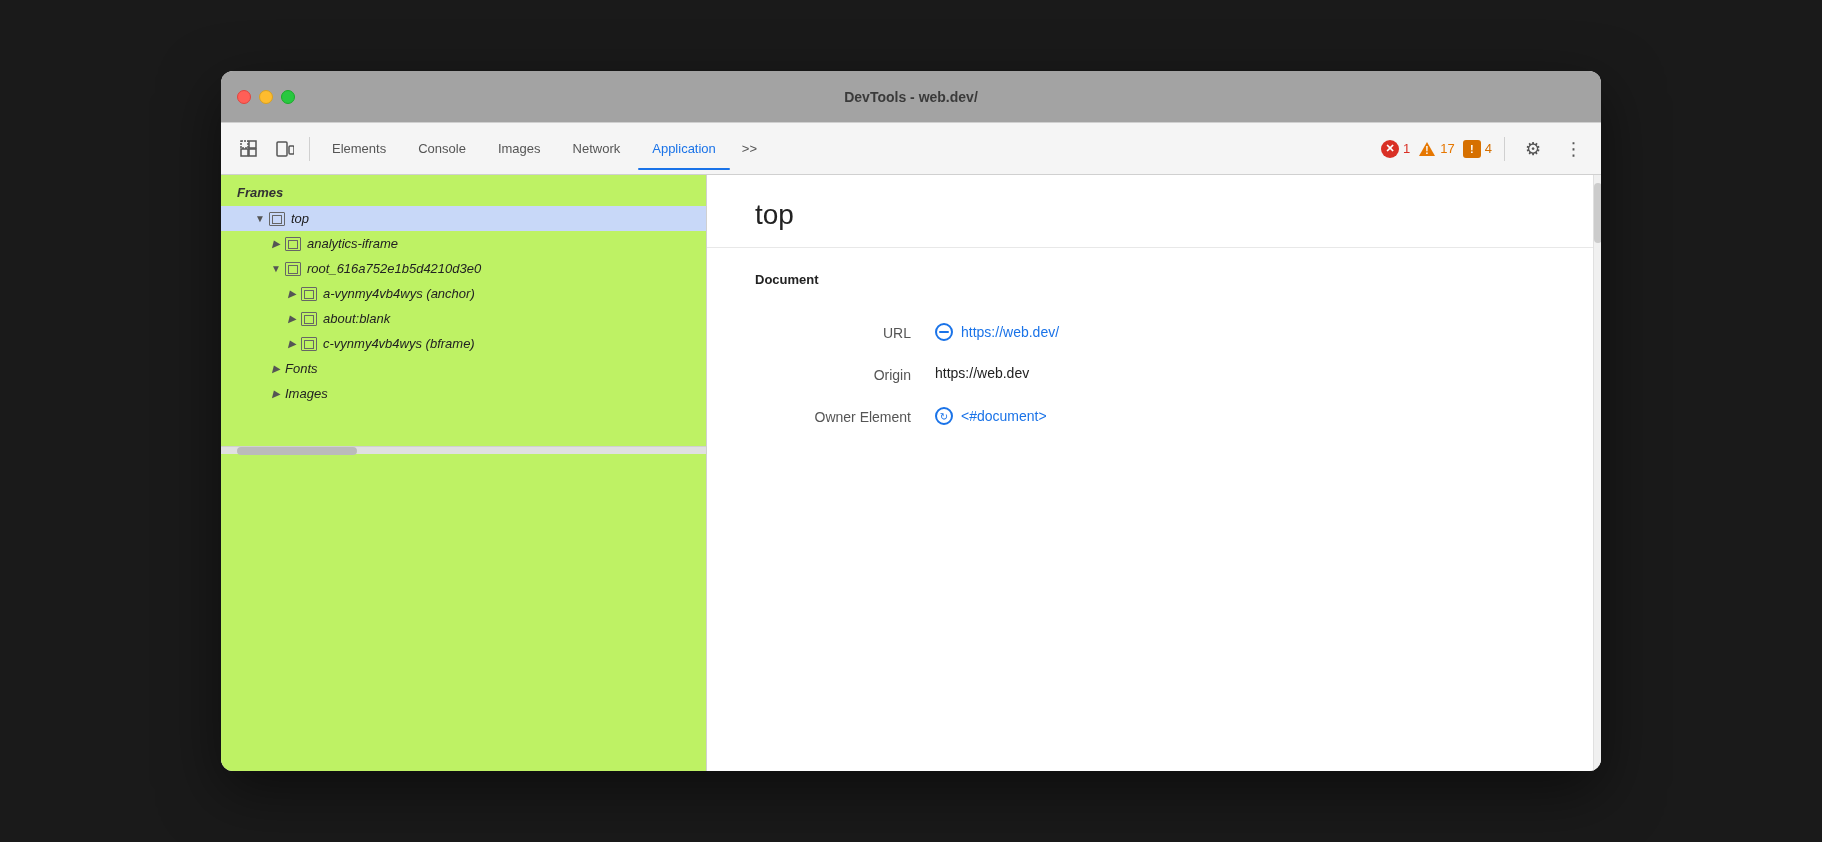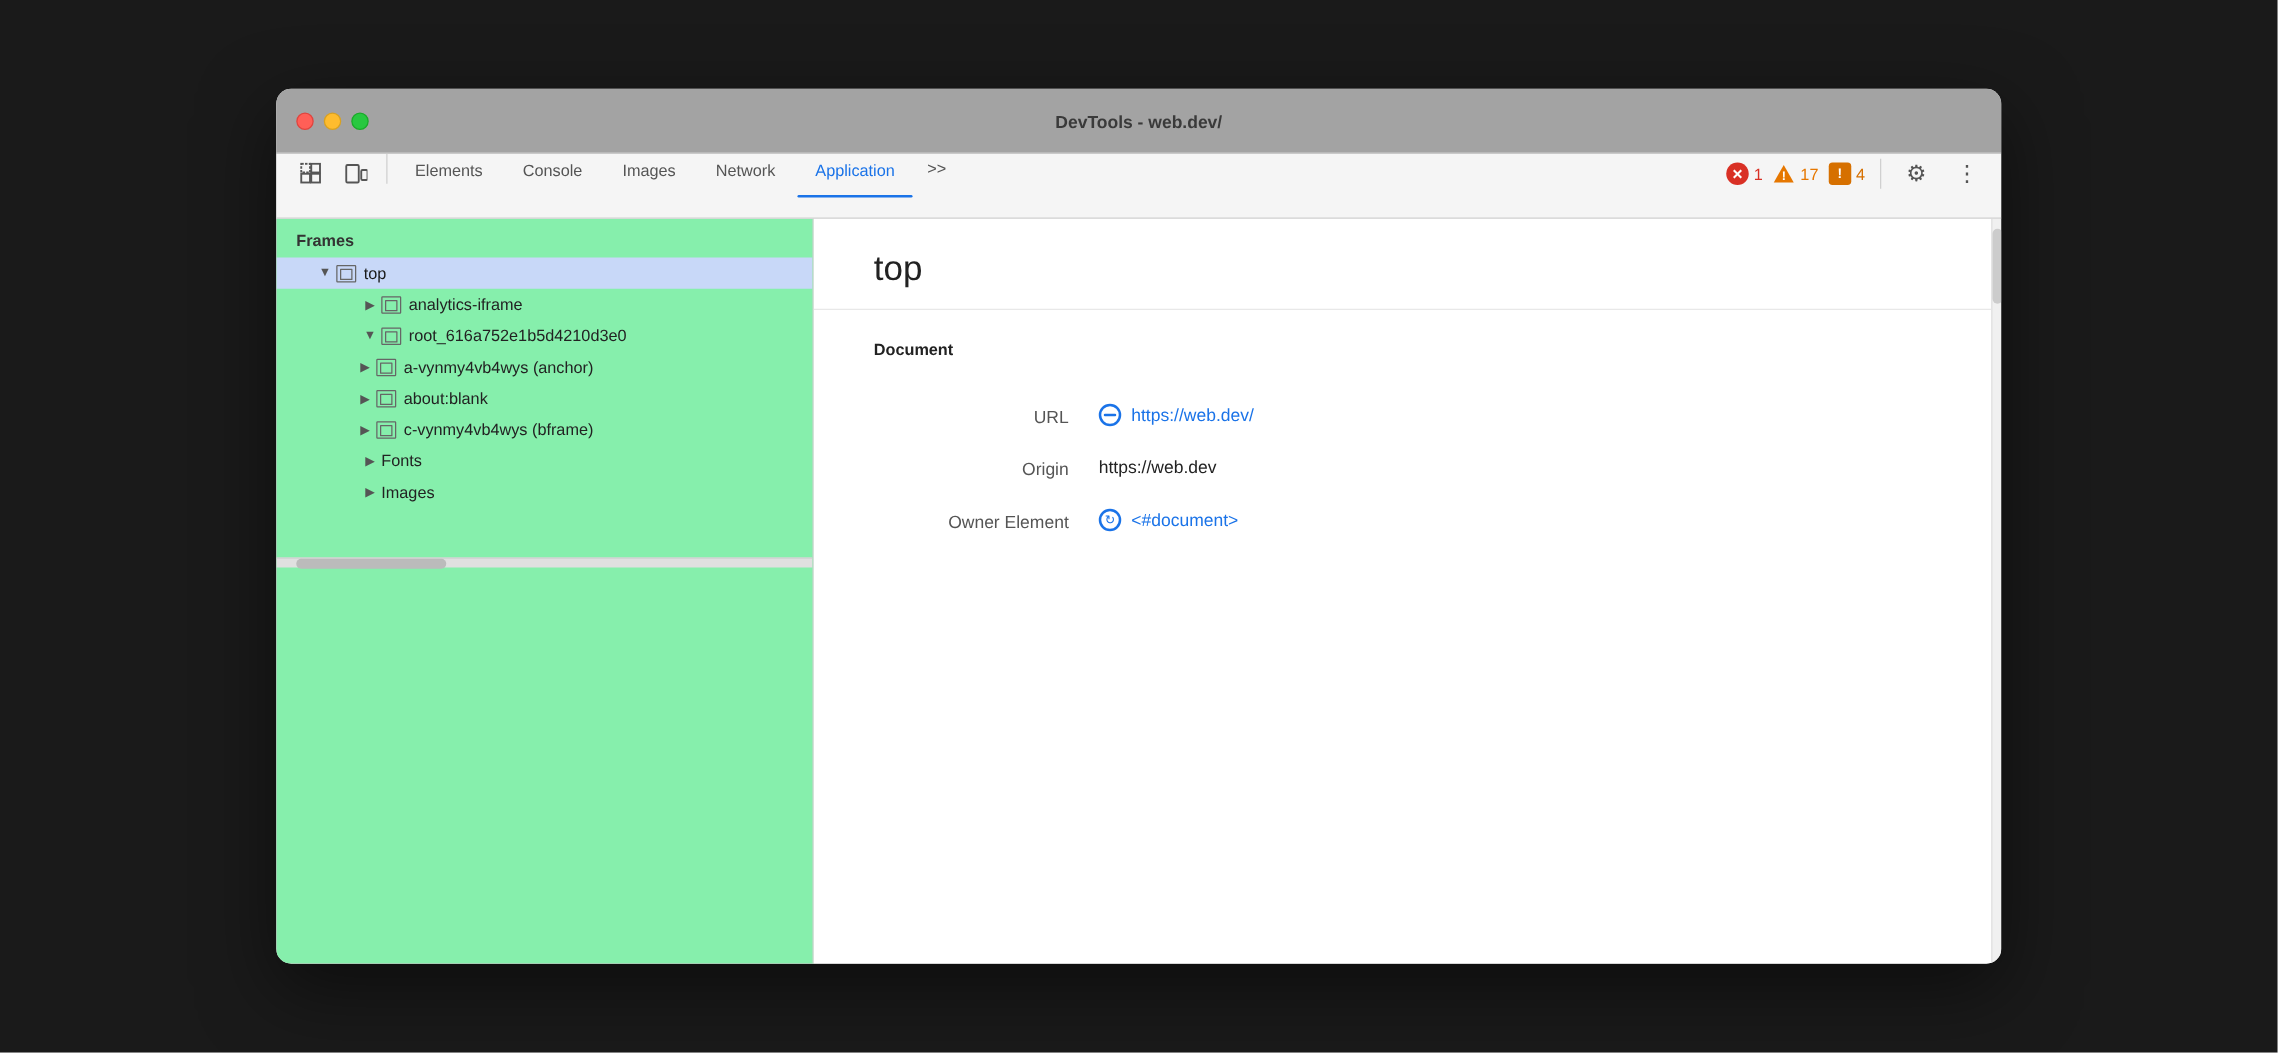--- a/index.html
+++ b/index.html
@@ -57,21 +57,21 @@
       transform: translateX(-50%);
       font-size: 14px;
       font-weight: 600;
       color: #3a3a3a;
     }
 
     .toolbar {
       background: #f5f5f5;
       height: 52px;
       display: flex;
-      align-items: flex-start;
+      align-items: center;
       padding: 0 12px;
       border-bottom: 1px solid #d0d0d0;
       gap: 4px;
     }
 
     .toolbar-icon {
       width: 32px;
       height: 32px;
       display: flex;
       align-items: center;
@@ -182,25 +182,26 @@
       font-weight: bold;
     }
 
     .main-content {
       display: flex;
       flex: 1;
       overflow: hidden;
     }
 
     .sidebar {
-      width: 430px;
-      background: #86efac;
+      width: 486px;
+      background: #bef264;
       border-right: 1px solid #d0d0d0;
       overflow-y: auto;
       overflow-x: hidden;
+      font-style: italic;
     }
 
     .sidebar-section-label {
       padding: 10px 16px 6px 16px;
       font-size: 13px;
       font-weight: 600;
       color: #333;
     }
 
     .tree-item {
@@ -251,21 +252,21 @@
       position: absolute;
       top: 2px;
       left: 2px;
       width: 8px;
       height: 7px;
       border: 1px solid #666;
       border-radius: 0.5px;
     }
 
     .indent-1 { padding-left: 32px; }
-    .indent-2 { padding-left: 68px; text-align: right; }
+    .indent-2 { padding-left: 48px; text-align: right; }
     .indent-3 { padding-left: 64px; }
 
     .scrollbar-container {
       height: 8px;
       background: #e0e0e0;
       border-top: 1px solid #d0d0d0;
       position: relative;
     }
 
     .scrollbar-thumb {

